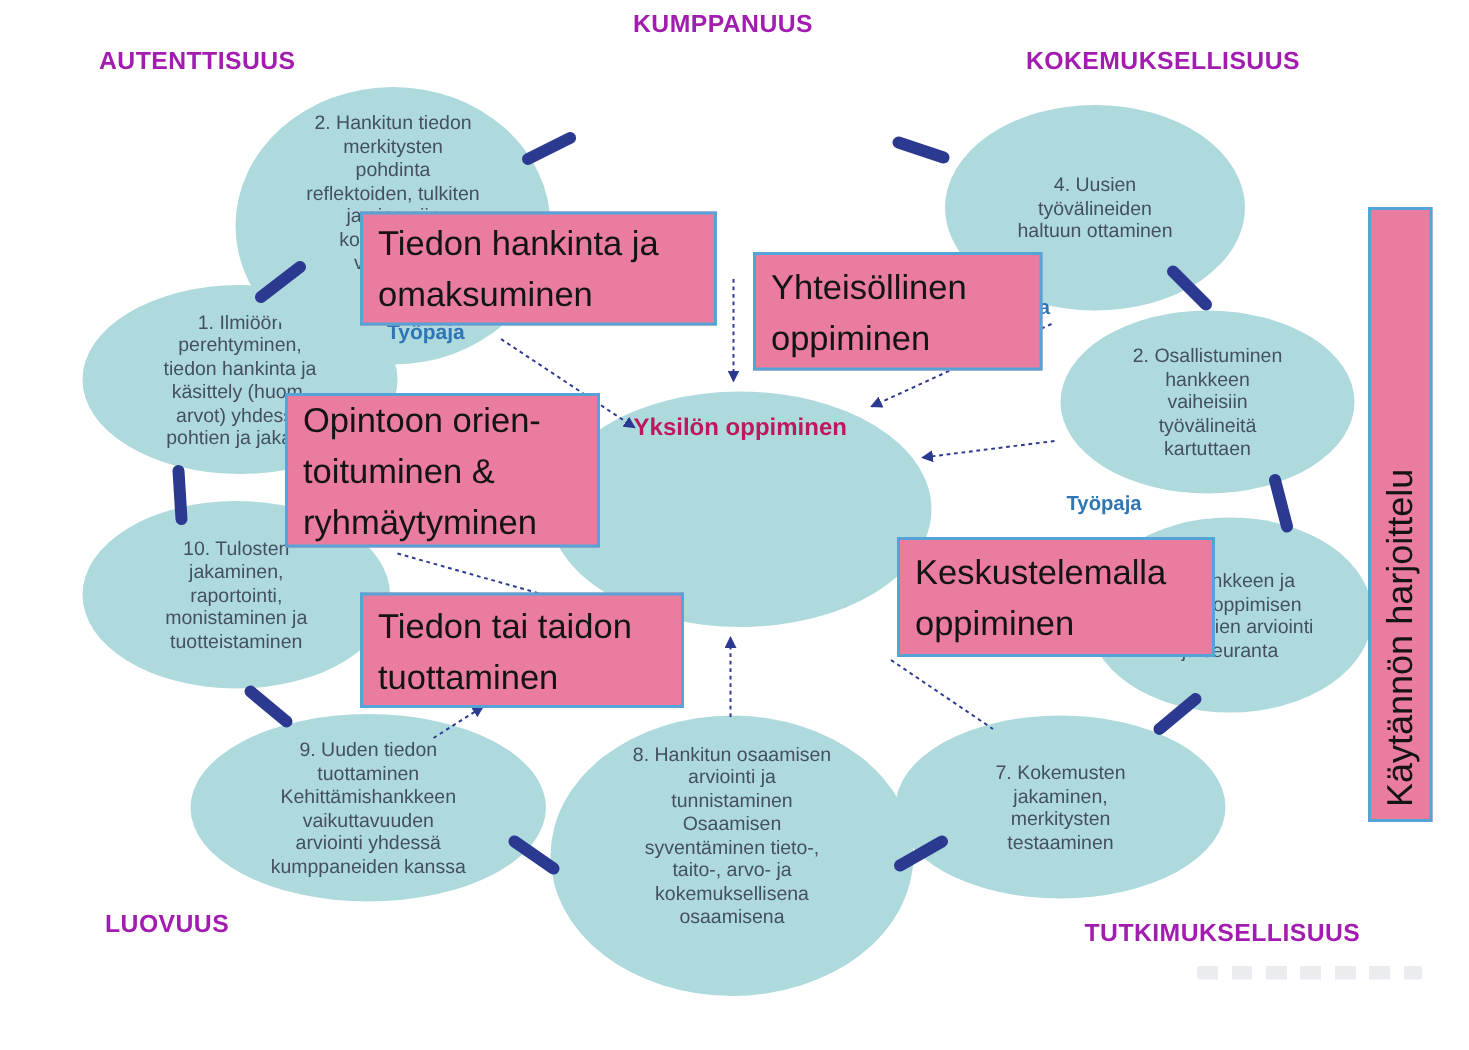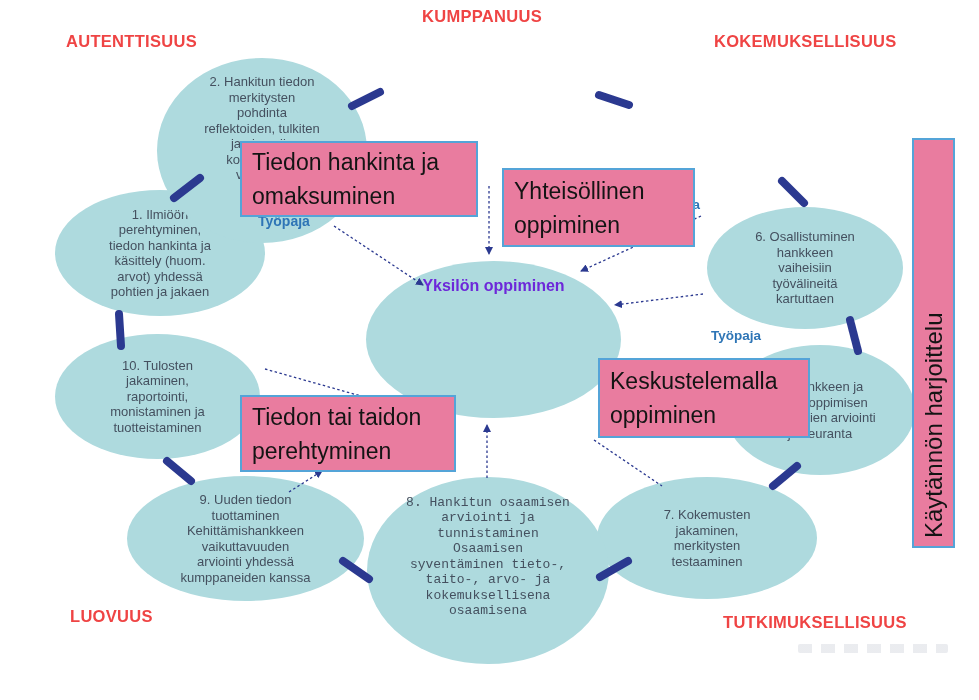--- a/index.html
+++ b/index.html
@@ -18,26 +18,26 @@
     font-size:13px;line-height:15.5px;color:#44505f;
   }
   
   .center-node{
     position:absolute;background:#aedade;border-radius:50%;z-index:1;
     display:flex;flex-direction:column;align-items:center;justify-content:flex-start;
     padding-top:15px;box-sizing:border-box;
   }
   .center-node .cline{
     white-space:pre-line;text-align:center;font-weight:bold;
-    font-size:16px;line-height:19px;color:#6d28d9;margin:0 0 21px 0;
+    font-size:16px;line-height:19px;color:#be185d;margin:0 0 21px 0;
   }
   
   .corner{
     position:absolute;font-weight:bold;font-size:16.5px;letter-spacing:.3px;
-    color:#ef4444;z-index:3;white-space:nowrap;
+    color:#a21caf;z-index:3;white-space:nowrap;
   }
   
   .workshop{
     position:absolute;font-weight:bold;font-size:13.5px;color:#2e75b6;z-index:3;white-space:nowrap;
   }
   
   .overlay{
     position:absolute;background:#e97c9f;border:2px solid #54a4d8;box-sizing:border-box;
     z-index:5;display:flex;align-items:center;
     padding:2px 10px;
@@ -63,62 +63,67 @@
     opacity:.38;border-radius:2px;
   }
 </style>
 </head>
 <body>
 
 <div id="stage">
 
   <div class="corner" style="left:66px;top:32px;">AUTENTTISUUS</div>
   <div class="corner" style="left:422px;top:7px;">KUMPPANUUS</div>
-  <div class="corner" style="left:714px;top:32px;">KOKEMUKSELLISUUS</div>
+  <div class="corner" style="left:684px;top:32px;">KOKEMUKSELLISUUS</div>
   <div class="corner" style="left:70px;top:607px;">LUOVUUS</div>
   <div class="corner" style="left:723px;top:613px;">TUTKIMUKSELLISUUS</div>
 
   <div class="node" style="left:55px;top:190px;width:210px;height:126px;">
       <div class="txt">1. Ilmiöön
 perehtyminen,
 tiedon hankinta ja
 käsittely (huom.
 arvot) yhdessä
 pohtien ja jakaen</div>
     </div>
   <div class="node" style="left:157px;top:58px;width:210px;height:185px;">
       <div class="txt" style="transform:translateY(-22px);">2. Hankitun tiedon
 merkitysten
 pohdinta
 reflektoiden, tulkiten
 ja aiempiin
 kokemuksiin
 vertaillen</div>
     </div>
+  <div class="node" style="left:630px;top:70px;width:200px;height:137px;">
+      <div class="txt">4. Uusien
+työvälineiden
+haltuun ottaminen</div>
+    </div>
   <div class="node" style="left:707px;top:207px;width:196px;height:122px;">
-      <div class="txt">6. Osallistuminen
+      <div class="txt">2. Osallistuminen
 hankkeen
 vaiheisiin
 työvälineitä
 kartuttaen</div>
     </div>
   <div class="node" style="left:725px;top:345px;width:190px;height:130px;">
       <div class="txt">6. Hankkeen ja
 oman oppimisen
 prosessien arviointi
 ja seuranta</div>
     </div>
   <div class="node" style="left:597px;top:477px;width:220px;height:122px;">
       <div class="txt">7. Kokemusten
 jakaminen,
 merkitysten
 testaaminen</div>
     </div>
   <div class="node" style="left:367px;top:477px;width:242px;height:187px;">
-      <div class="txt" style="transform:translateY(-14px);font-family:Liberation Mono, monospace;">8. Hankitun osaamisen
+      <div class="txt" style="transform:translateY(-14px);">8. Hankitun osaamisen
 arviointi ja
 tunnistaminen
 Osaamisen
 syventäminen tieto-,
 taito-, arvo- ja
 kokemuksellisena
 osaamisena</div>
     </div>
   <div class="node" style="left:127px;top:476px;width:237px;height:125px;">
       <div class="txt">9. Uuden tiedon
@@ -177,23 +182,28 @@
   <div class="workshop" style="left:711px;top:328px;">Työpaja</div>
 
   <div class="overlay" style="left:240px;top:141px;width:238px;height:76px;">
       <div class="otxt">Tiedon hankinta ja
 omaksuminen</div>
     </div>
   <div class="overlay" style="left:502px;top:168px;width:193px;height:79px;">
       <div class="otxt">Yhteisöllinen
 oppiminen</div>
     </div>
+  <div class="overlay" style="left:190px;top:262px;width:210px;height:103px;">
+      <div class="otxt">Opintoon orien-
+toituminen &amp;
+ryhmäytyminen</div>
+    </div>
   <div class="overlay" style="left:240px;top:395px;width:216px;height:77px;">
       <div class="otxt">Tiedon tai taidon
-perehtyminen</div>
+tuottaminen</div>
     </div>
   <div class="overlay" style="left:598px;top:358px;width:212px;height:80px;">
       <div class="otxt">Keskustelemalla
 oppiminen</div>
     </div>
 
   <div class="vbar">
     <div class="vtxt">Käytännön harjoittelu</div>
   </div>
 

